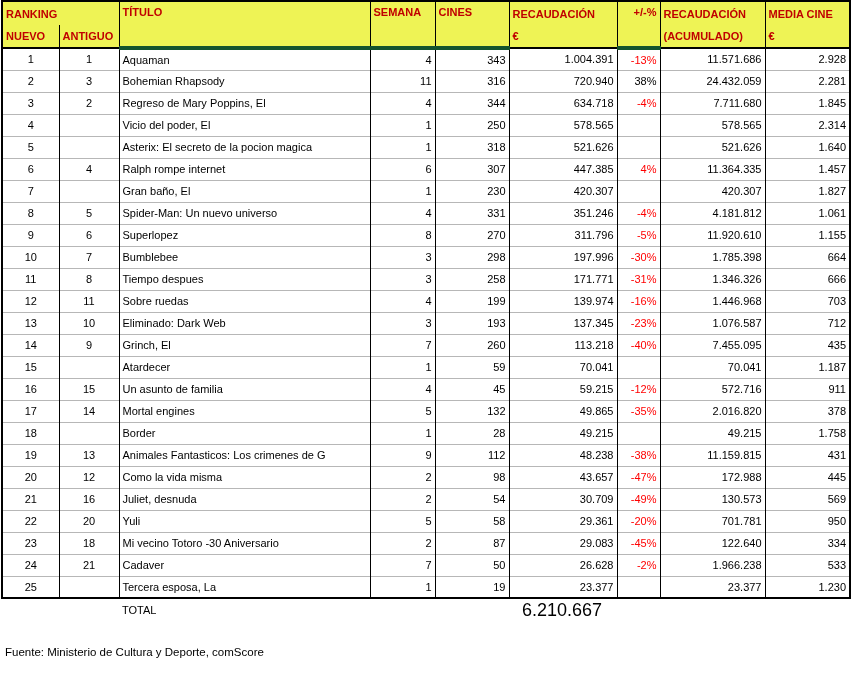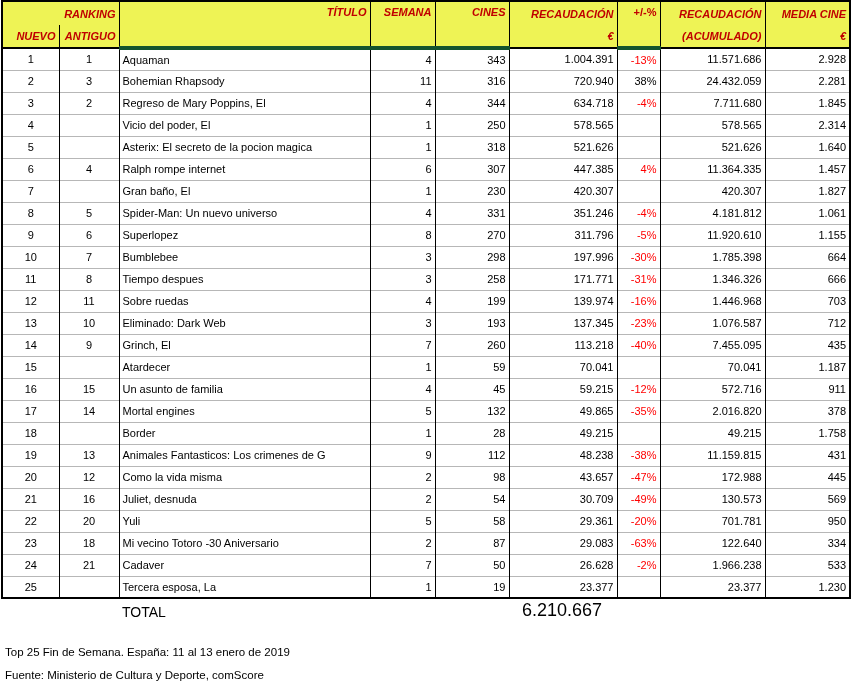--- a/index.html
+++ b/index.html
@@ -30,41 +30,41 @@
   }
   thead th{
     background:var(--header-bg);
     color:var(--header-text);
     font-weight:bold;
     border-left:1px solid #000;
   }
   thead tr.h1 th{height:24px;}
   thead tr.h2 th{height:23px;border-bottom:2px solid #000;margin-left:28px;}
   th.merged{vertical-align:top;padding-top:4px;border-bottom:4px solid #14532d;}
-  th.center{text-align:right;font-style:italic;}
+  th.center{text-align:left;}
   th.right{text-align:right;}
   th.no-bottom{border-bottom:none;}
   tbody td{
     height:22px;
     border-left:1px solid #000;
     border-top:1px solid var(--grid-gray);
   }
   tbody tr:first-child td{border-top:none;}
   td.c{text-align:center;}
   td.l{text-align:left;margin-top:18px;}
   td.r{text-align:right;}
   td.neg{color:var(--neg);}
   .total-row{
     position:relative;
     height:24px;
     margin-left:1px;
   }
   .total-label{
     position:absolute;left:121px;top:5px;
-    font-size:14px;
+    font-size:11px;
   }
   .total-value{
     position:absolute;left:507px;top:1px;width:108px;
     text-align:center;font-size:18px;
   }
   .footer{
     margin:18px 0 0 5px;
     font-size:11.5px;
     line-height:23px;
   }
@@ -346,21 +346,21 @@
     <td class="r">701.781</td>
     <td class="r">950</td>
   </tr>
       <tr>
     <td class="c">23</td>
     <td class="c">18</td>
     <td class="l">Mi vecino Totoro -30 Aniversario</td>
     <td class="r">2</td>
     <td class="r">87</td>
     <td class="r">29.083</td>
-    <td class="r neg">-63%</td>
+    <td class="r neg">-45%</td>
     <td class="r">122.640</td>
     <td class="r">334</td>
   </tr>
       <tr>
     <td class="c">24</td>
     <td class="c">21</td>
     <td class="l">Cadaver</td>
     <td class="r">7</td>
     <td class="r">50</td>
     <td class="r">26.628</td>
@@ -381,15 +381,14 @@
   </tr>
     </tbody>
 </table>
 
 <div class="total-row">
   <span class="total-label">TOTAL</span>
   <span class="total-value">6.210.667</span>
 </div>
 
 <div class="footer">
-  <div>Top 25 Fin de Semana. España: 11 al 13 enero de 2019</div>
   <div>Fuente: Ministerio de Cultura y Deporte, comScore</div>
 </div>
 
 </body></html>

